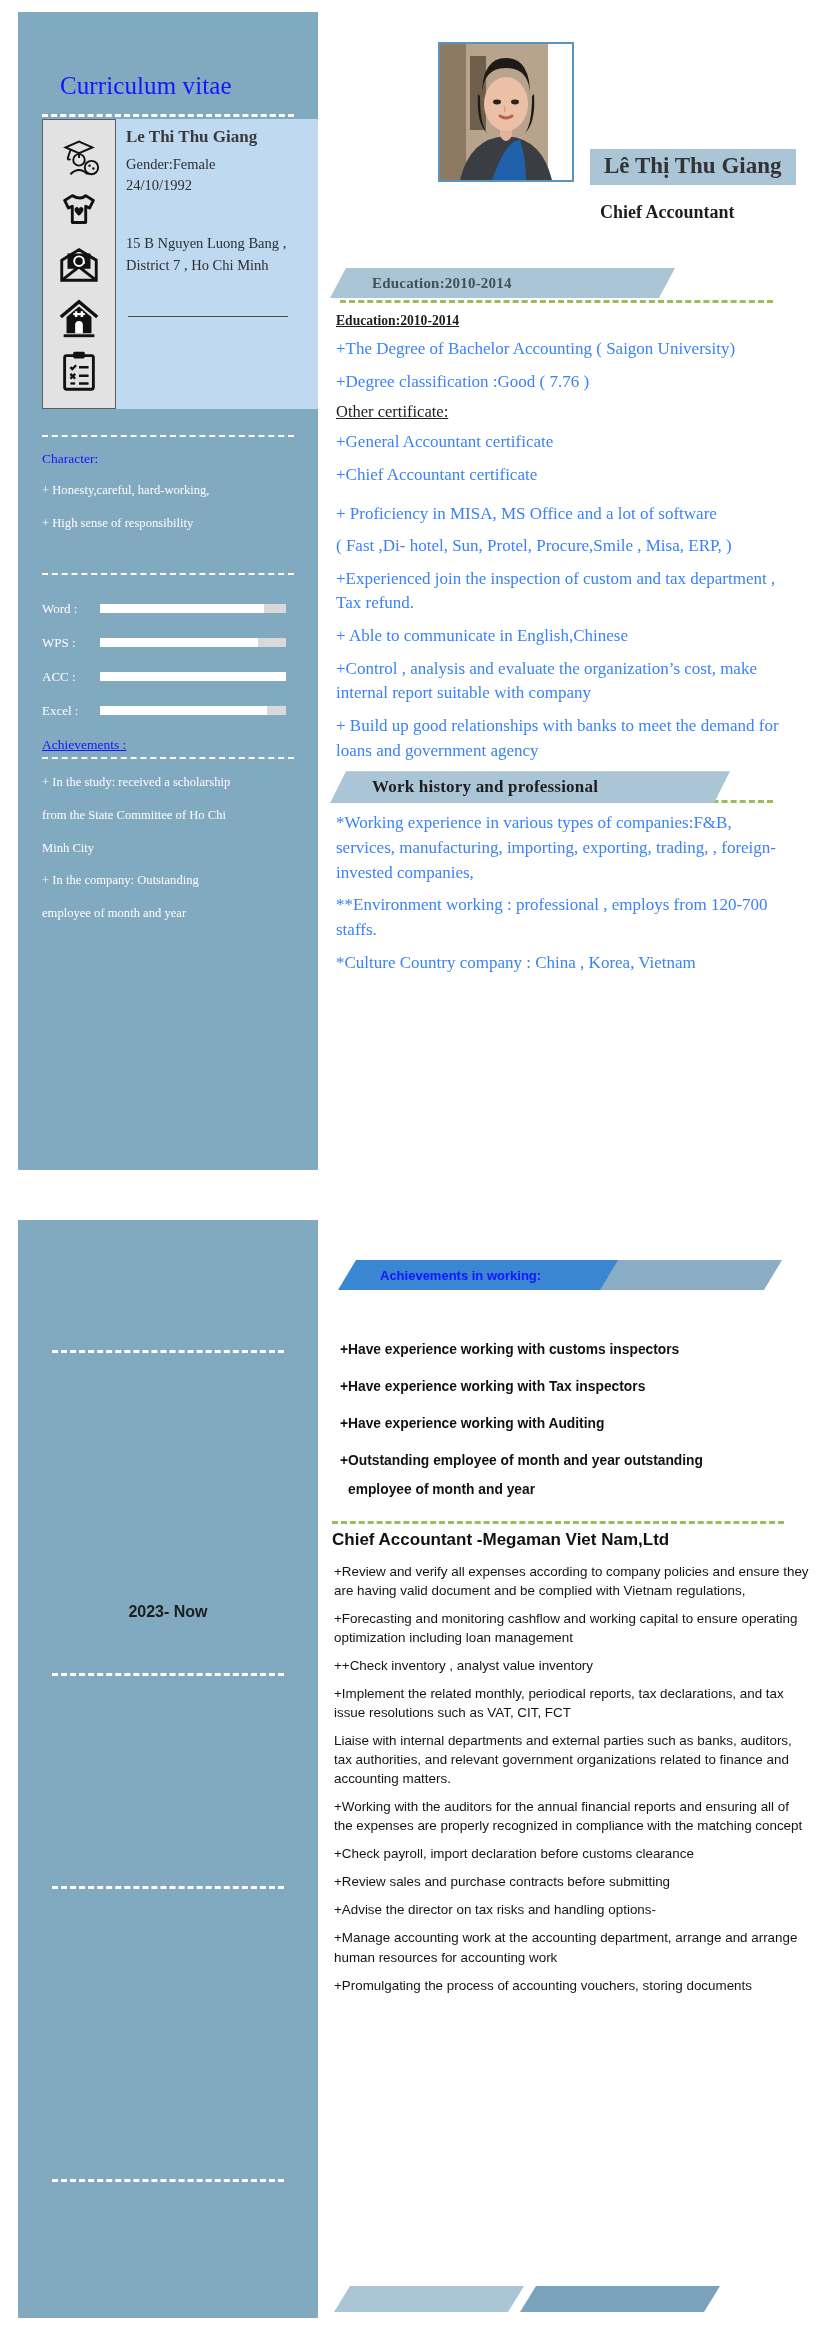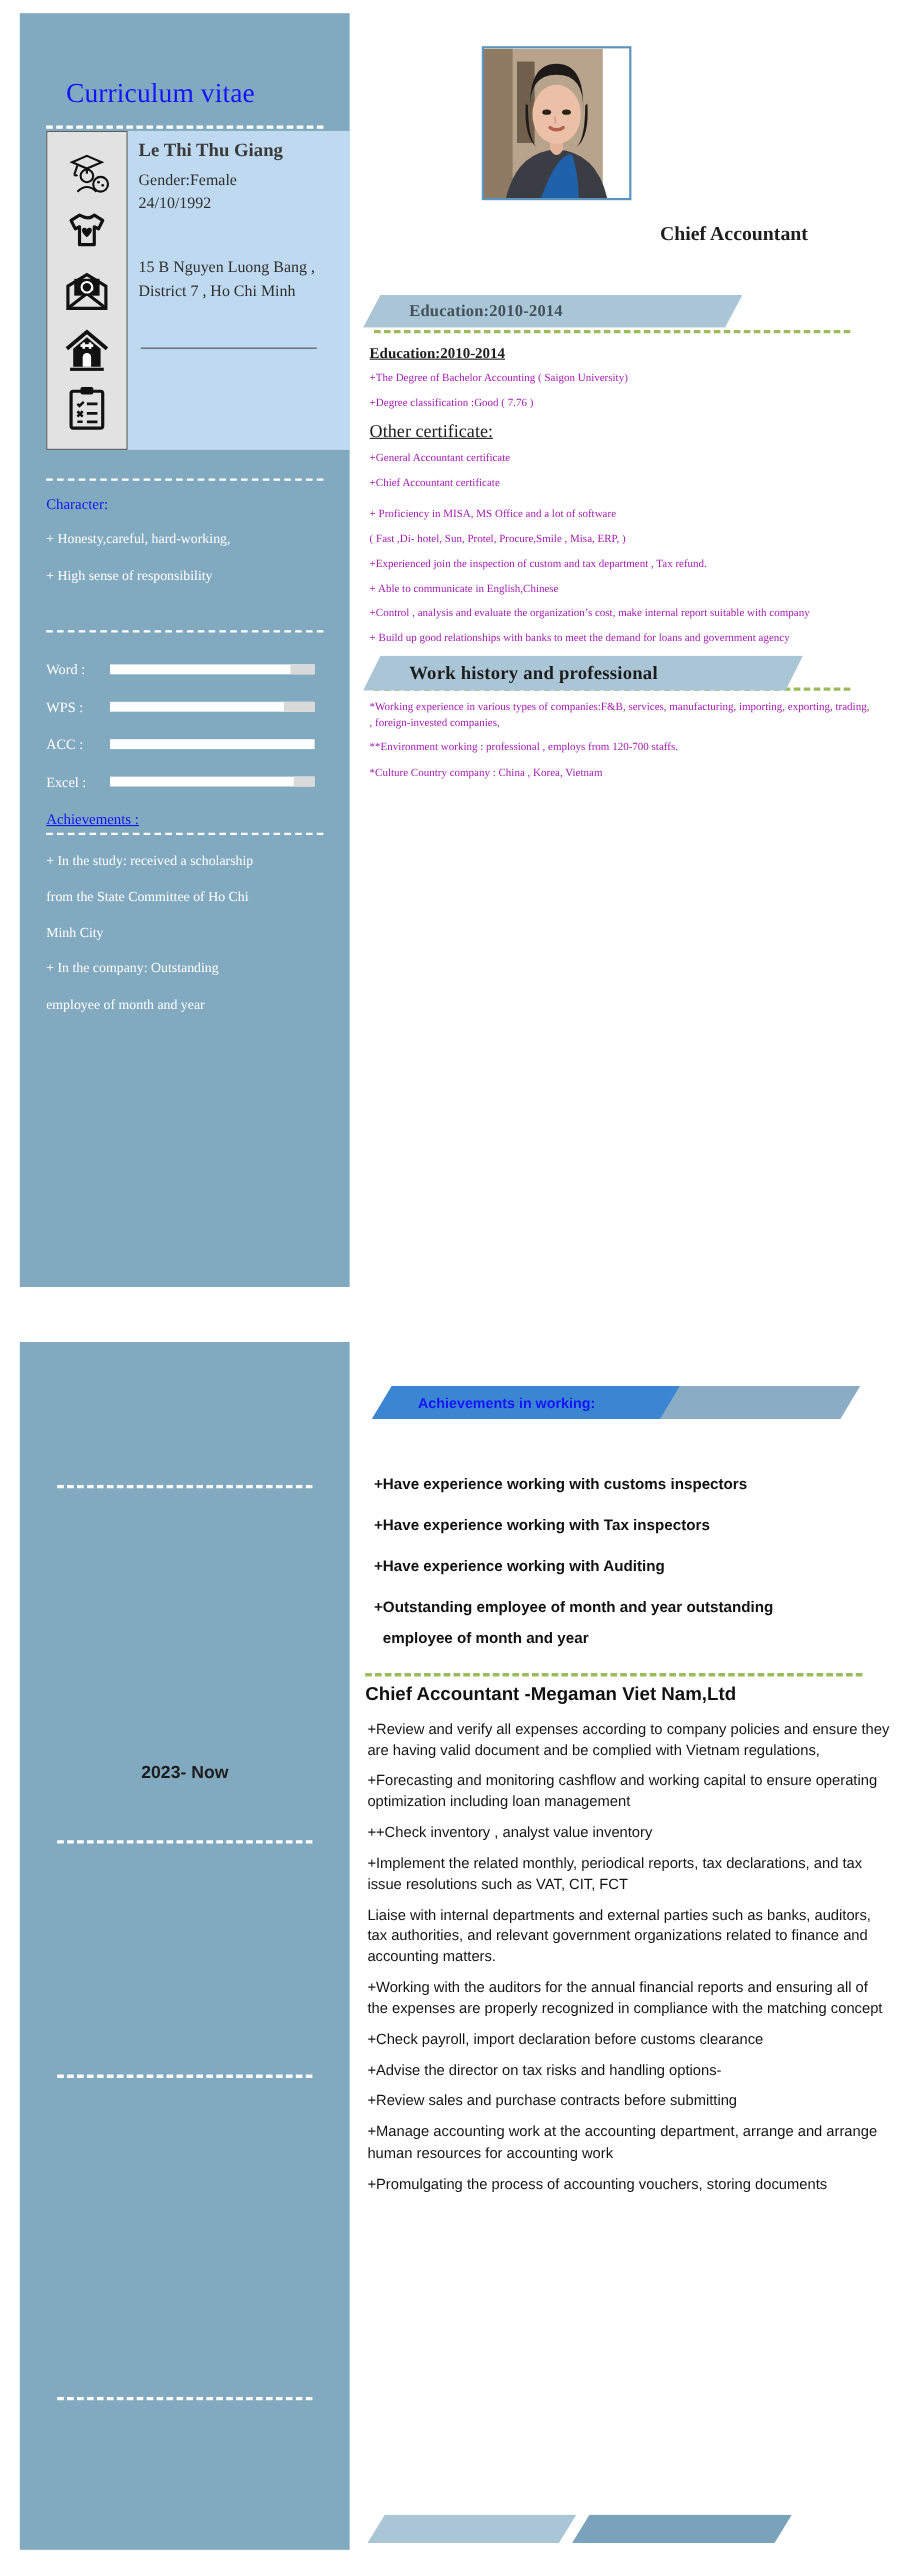--- a/index.html
+++ b/index.html
@@ -252,23 +252,23 @@
     color: #1d1d1d;
     text-decoration: underline;
     margin: 10px 0 8px 6px;
   }
   .sub-underline.big {
     font-size: 16.5px;
     font-weight: normal;
     margin-top: 6px;
   }
   .rc-p {
-    font-size: 10px;
+    font-size: 17px;
     line-height: 1.45;
-    color: #a21caf;
+    color: #3b82f6;
     margin: 8px 0 8px 6px;
   }
 
   
   .p2-left {
     position: relative;
     width: 300px;
     flex: 0 0 300px;
     background: #81a9bf;
   }
@@ -498,20 +498,21 @@
             <path d="M42 58 q-2 -34 24 -34 q26 0 24 34 q2 -44 -24 -44 q-26 0 -24 44 Z" fill="#1d1a18"></path>
             <path d="M40 52 q0 30 8 38 q-12 -10 -10 -40 Z" fill="#1d1a18"></path>
             <path d="M92 52 q0 30 -8 38 q12 -10 10 -40 Z" fill="#1d1a18"></path>
             <ellipse cx="57" cy="58" rx="4" ry="2.4" fill="#2b2119"></ellipse>
             <ellipse cx="75" cy="58" rx="4" ry="2.4" fill="#2b2119"></ellipse>
             <path d="M60 72 q6 4 12 0" stroke="#b4604f" stroke-width="3" fill="none" stroke-linecap="round"></path>
             <path d="M64 62 q2 5 0 6" stroke="#d9a185" stroke-width="1.6" fill="none"></path>
           </svg>
         </div>
 
+        <div class="name-banner">Lê Thị Thu Giang</div>
         <div class="role-line">Chief Accountant</div>
 
         <div class="rc-flow">
           <div class="spacer-top"></div>
 
           <div class="banner">
             <div class="shape" style="width:345px">
               <span class="txt">Education:2010-2014</span>
             </div>
           </div>
@@ -584,22 +585,22 @@
         <div class="green-dash2"></div>
         <div class="p2-title">Chief Accountant -Megaman Viet Nam,Ltd</div>
 
         <div class="p2-p">+Review and verify all expenses according to company policies and ensure they are having valid document and be complied with Vietnam regulations,</div>
         <div class="p2-p">+Forecasting and monitoring cashflow and working capital to ensure operating optimization including loan management</div>
         <div class="p2-p">++Check inventory , analyst value inventory</div>
         <div class="p2-p">+Implement the related monthly, periodical reports, tax declarations, and tax issue resolutions such as VAT, CIT, FCT</div>
         <div class="p2-p">Liaise with internal departments and external parties such as banks, auditors, tax authorities, and relevant government organizations related to finance and accounting matters.</div>
         <div class="p2-p">+Working with the auditors for the annual financial reports and ensuring all of the expenses are properly recognized in compliance with the matching concept</div>
         <div class="p2-p">+Check payroll, import declaration before customs clearance</div>
+        <div class="p2-p">+Review sales and purchase contracts before submitting</div>
         <div class="p2-p">+Advise the director on tax risks and handling options-</div>
-        <div class="p2-p">+Review sales and purchase contracts before submitting</div>
         <div class="p2-p">+Manage accounting work at the accounting department, arrange and arrange human resources for accounting work</div>
         <div class="p2-p">+Promulgating the process of accounting vouchers, storing documents</div>
 
         <div class="p2-footer">
           <div class="f1"></div>
           <div class="f2"></div>
         </div>
       </div>
     </div>
   </div>

